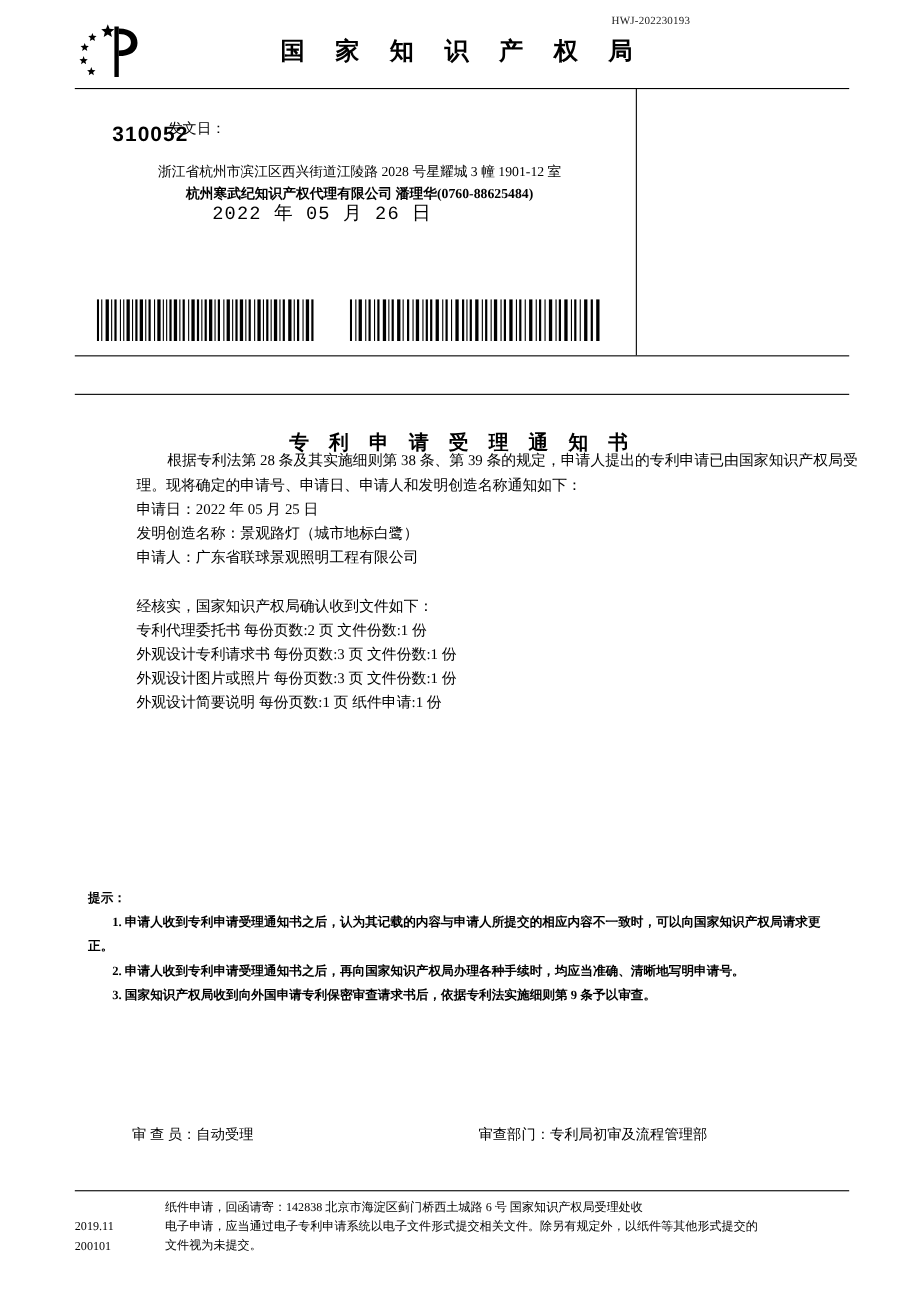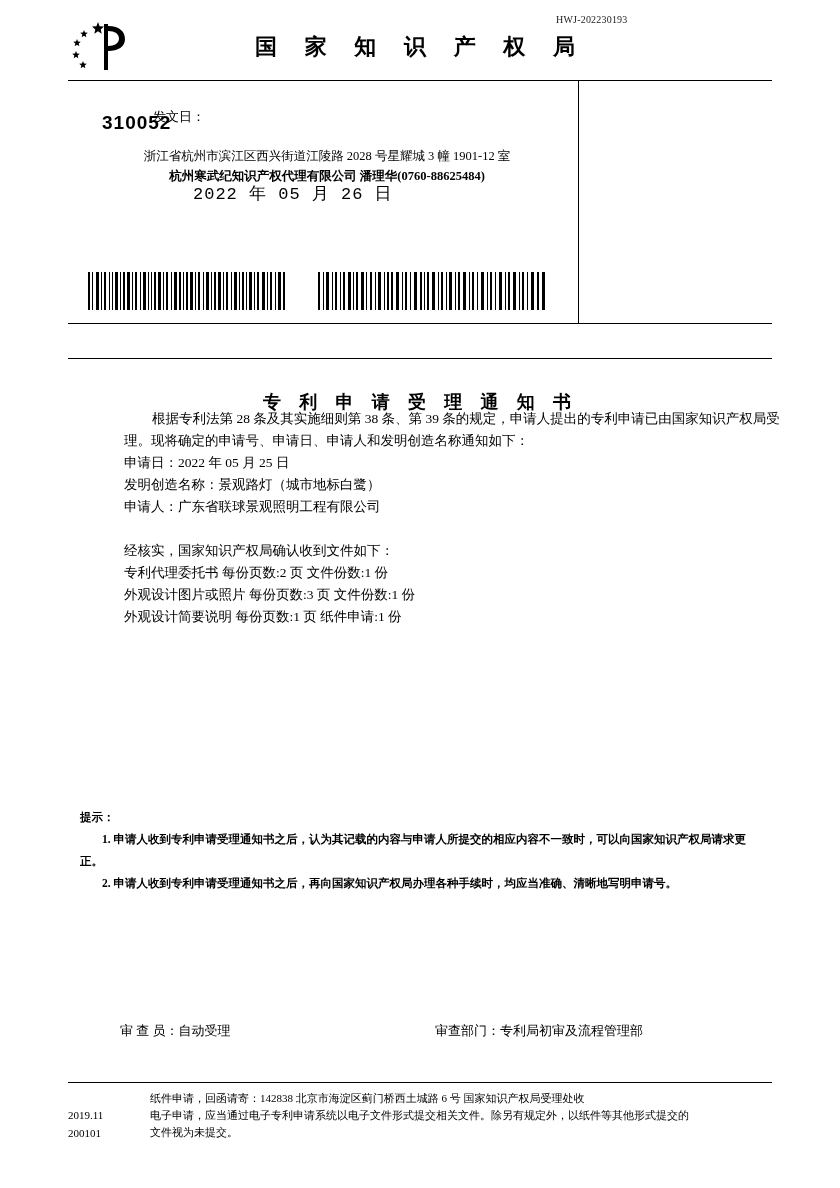--- a/index.html
+++ b/index.html
@@ -405,28 +405,30 @@
   <div class="main-title">专 利 申 请 受 理 通 知 书</div>
 
   <div class="body-text">
     <p class="indent2">根据专利法第 28 条及其实施细则第 38 条、第 39 条的规定，申请人提出的专利申请已由国家知识产权局受理。现将确定的申请号、申请日、申请人和发明创造名称通知如下：</p>
     <p>申请日：2022 年 05 月 25 日</p>
     <p>发明创造名称：景观路灯（城市地标白鹭）</p>
     <p>申请人：广东省联球景观照明工程有限公司</p>
     <div class="spacer"></div>
     <p>经核实，国家知识产权局确认收到文件如下：</p>
     <p>专利代理委托书  每份页数:2 页  文件份数:1 份</p>
+    <p>外观设计专利请求书  每份页数:3 页  文件份数:1 份</p>
     <p>外观设计图片或照片  每份页数:3 页  文件份数:1 份</p>
     <p>外观设计简要说明  每份页数:1 页  纸件申请:1 份</p>
   </div>
 
   <div class="tips">
     <p>提示：</p>
     <p class="ti">1. 申请人收到专利申请受理通知书之后，认为其记载的内容与申请人所提交的相应内容不一致时，可以向国家知识产权局请求更正。</p>
     <p class="ti">2. 申请人收到专利申请受理通知书之后，再向国家知识产权局办理各种手续时，均应当准确、清晰地写明申请号。</p>
+    <p class="ti">3. 国家知识产权局收到向外国申请专利保密审查请求书后，依据专利法实施细则第 9 条予以审查。</p>
   </div>
 
   <div class="examiner-row">
     <div class="examiner">
       <span>审  查  员：</span><span>自动受理</span>
     </div>
     <div class="dept">
       <span>审查部门：</span><span>专利局初审及流程管理部</span>
     </div>
   </div>

